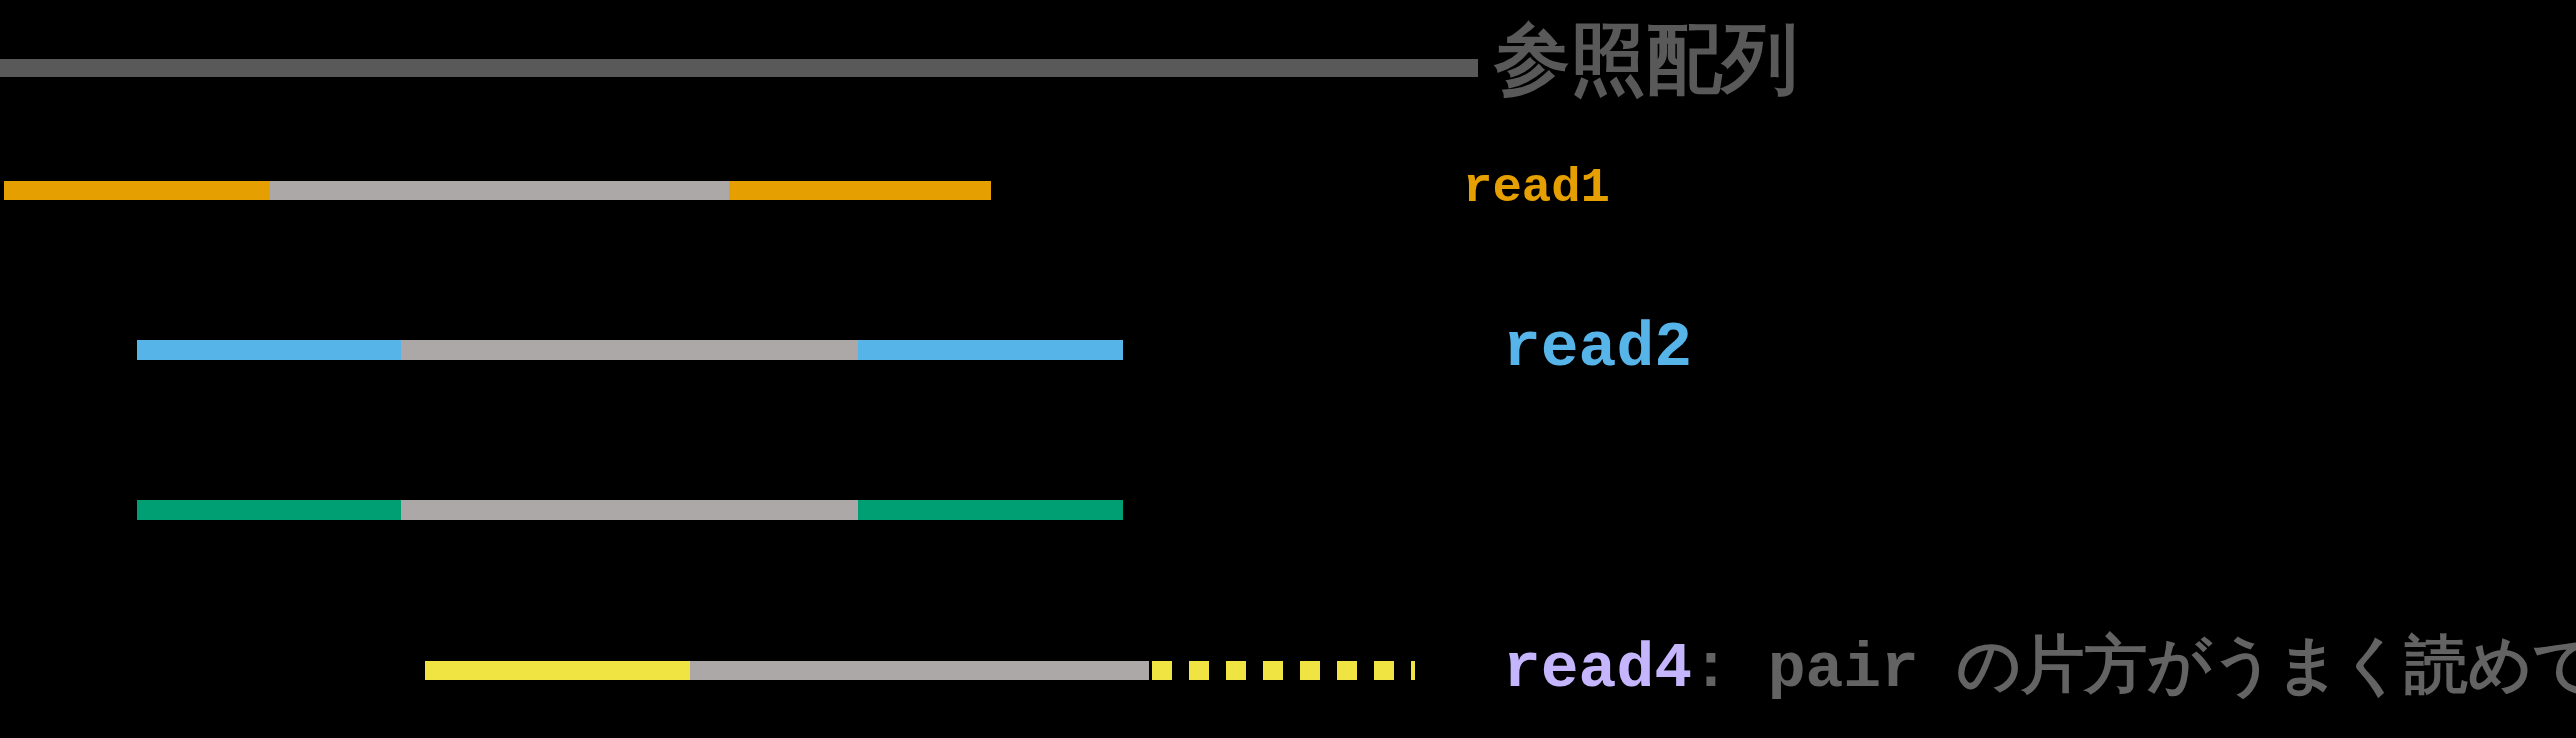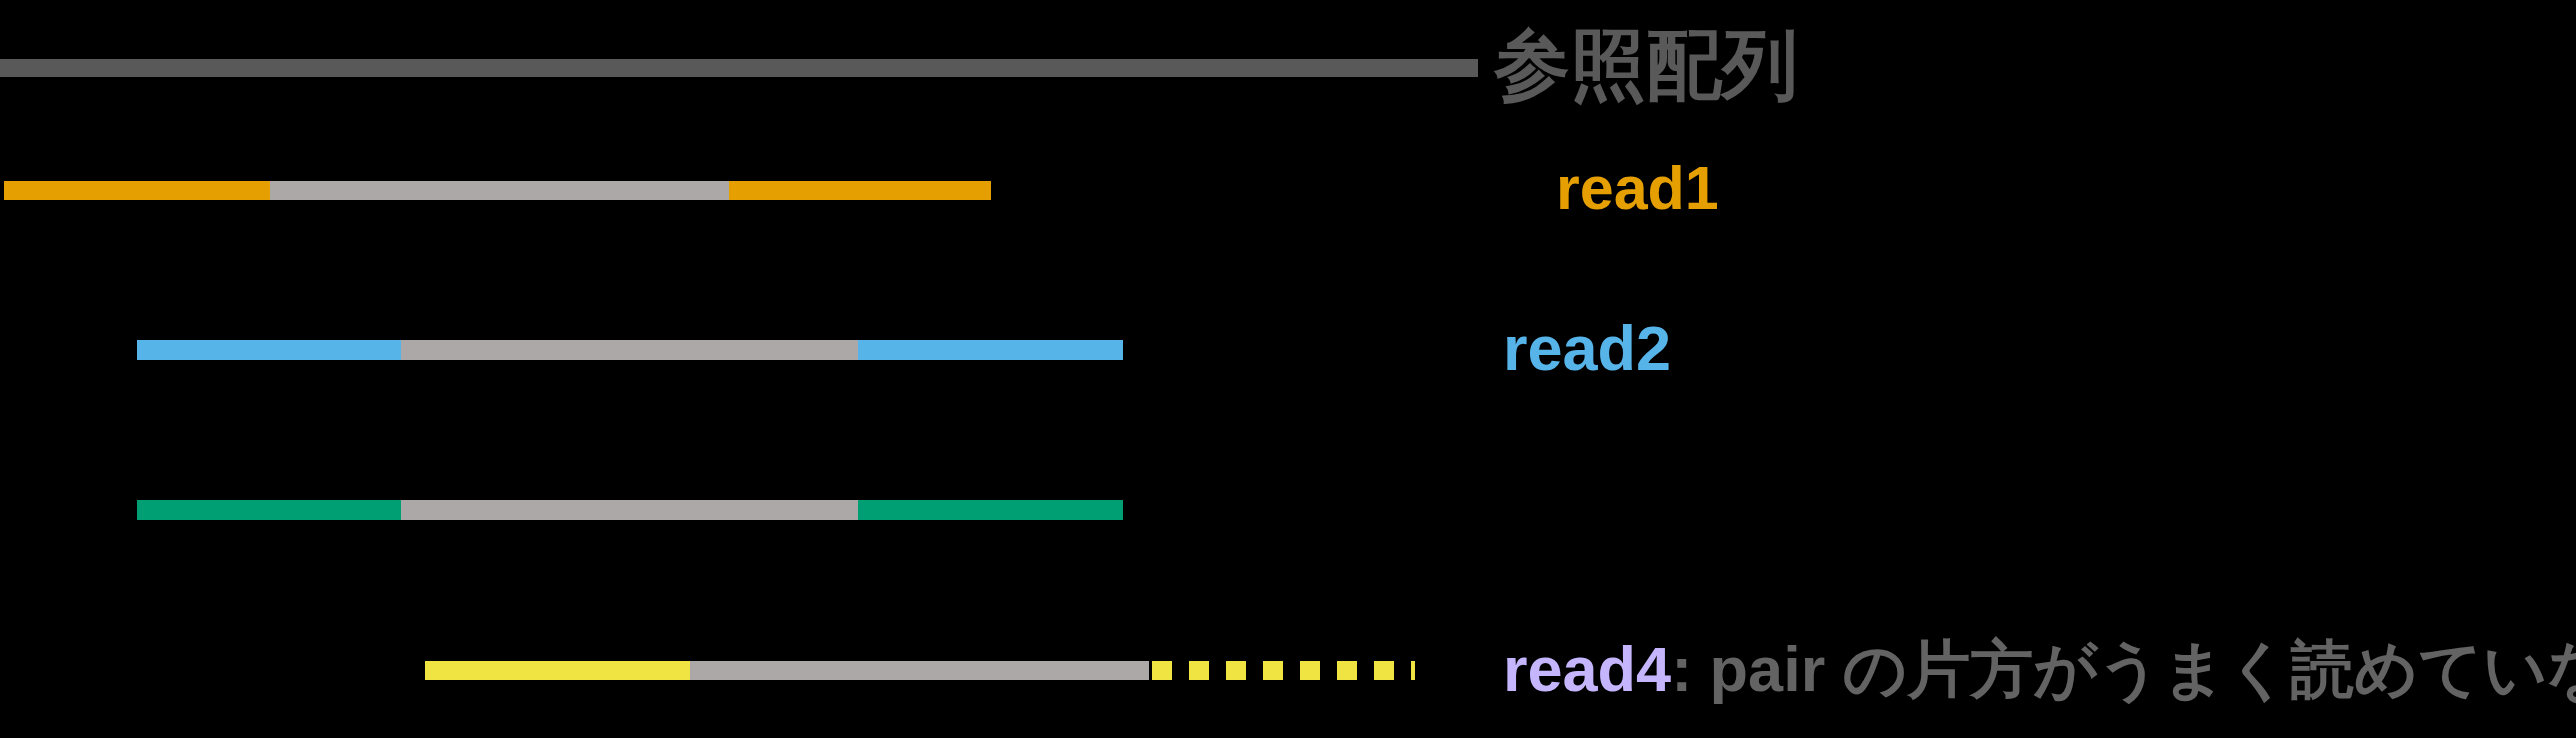--- a/index.html
+++ b/index.html
@@ -4,21 +4,21 @@
 <style>
   html, body {
     margin: 0;
     padding: 0;
     background: #000000;
   }
   #figure {
     position: relative;
     overflow: hidden;
     background: #000000;
-    font-family: Liberation Sans, sans-serif;
+    font-family: Liberation Mono, monospace;
   }
   .bar {
     position: absolute;
     display: flex;
     flex-direction: row;
     align-items: stretch;
   }
   .seg {
     height: 100%;
     flex: 0 0 auto;
@@ -41,21 +41,21 @@
 <div id="figure" style="width: 2576px; height: 739px; background: rgb(0, 0, 0);">
     <div class="bar" style="left: 0px; top: 59px; height: 18.4px;">
       <div class="seg" style="width: 1478px; background: rgb(89, 89, 89);"></div>
     </div>
     <div class="row-label" style="left: 1494px; top: 65px; font-size: 76px;"><span class="label-part" style="color: rgb(89, 89, 89);">参照配列</span></div>
     <div class="bar" style="left: 4.1px; top: 181px; height: 19px;">
       <div class="seg" style="width: 266px; background: rgb(230, 159, 0);"></div>
       <div class="seg" style="width: 459px; background: rgb(172, 168, 168);"></div>
       <div class="seg" style="width: 262px; background: rgb(230, 159, 0);"></div>
     </div>
-    <div class="row-label" style="left: 1556px; top: 188px; font-size: 61px;"><span class="label-part" style="color: rgb(230, 159, 0);">read1</span></div>
+    <div class="row-label" style="left: 1463px; top: 188px; font-size: 49px;"><span class="label-part" style="color: rgb(230, 159, 0);">read1</span></div>
     <div class="bar" style="left: 137px; top: 340px; height: 20px;">
       <div class="seg" style="width: 264px; background: rgb(86, 180, 233);"></div>
       <div class="seg" style="width: 457px; background: rgb(172, 168, 168);"></div>
       <div class="seg" style="width: 265px; background: rgb(86, 180, 233);"></div>
     </div>
     <div class="row-label" style="left: 1503px; top: 348px; font-size: 63px;"><span class="label-part" style="color: rgb(86, 180, 233);">read2</span></div>
     <div class="bar" style="left: 137px; top: 500px; height: 20px;">
       <div class="seg" style="width: 264px; background: rgb(0, 158, 115);"></div>
       <div class="seg" style="width: 457px; background: rgb(172, 168, 168);"></div>
       <div class="seg" style="width: 265px; background: rgb(0, 158, 115);"></div>

